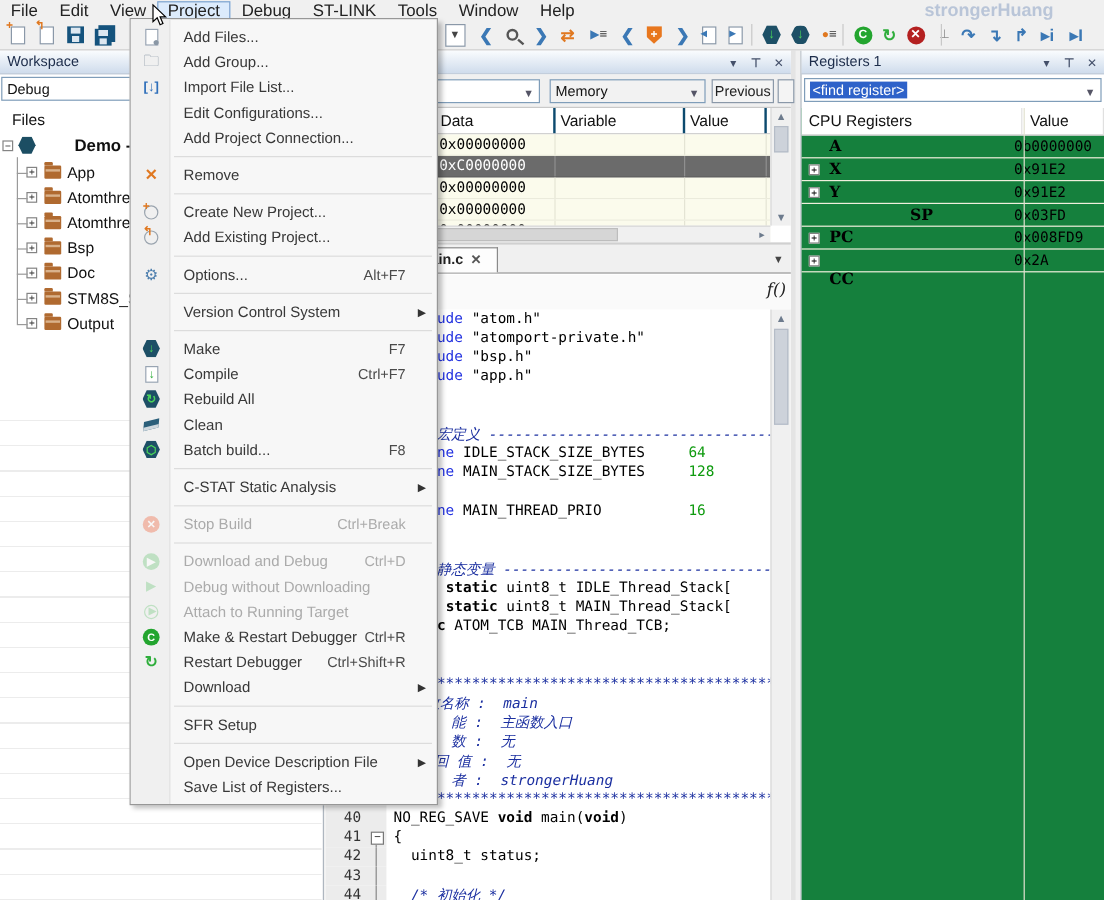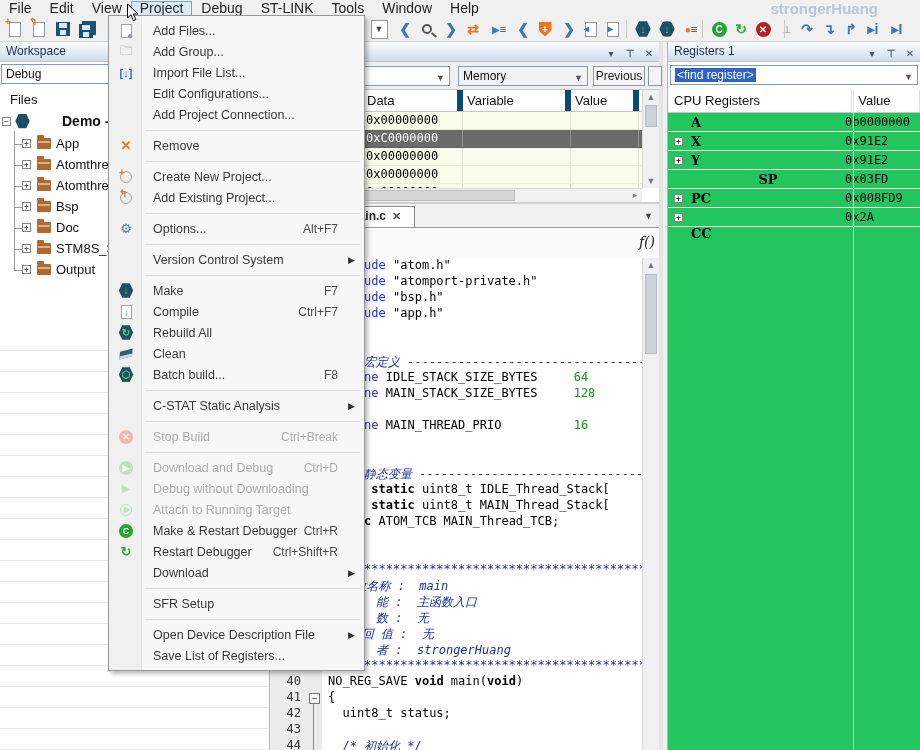--- a/index.html
+++ b/index.html
@@ -61,21 +61,21 @@
   
   .center-col { position:absolute; left:271px; top:42px; width:392px; bottom:0; background:#f0f0f0; border-right:4px solid #e4e4e4; }
   .mem-panel { position:absolute; left:0; top:0; width:388px; height:160px; background:#fff; }
   .mem-controls { position:absolute; left:0; top:20px; height:28px; right:0; background:#f0f0f0; border-bottom:1px solid #c9c9c9; }
   .mem-goto { position:absolute; left:4px; top:4px; width:175px; }
   .mem-goto .val { display:inline-block; padding-left:64px; font-family:"DejaVu Sans Mono",monospace; font-size:12px; }
   .mem-zone { position:absolute; left:187px; top:4px; width:130px; background:#f2f2f2; }
   .mem-prev { position:absolute; left:322px; top:4px; width:52px; height:20px; line-height:18px; }
   .mem-next { position:absolute; left:377px; top:4px; width:14px; height:20px; }
   .grid-head { display:flex; background:#fff; border-bottom:1px solid #c6c6c6; font-size:13px; color:#111; }
-  .grid-head .hc { padding:2px 4px; border-right:6px solid #0c4a6e; height:21px; line-height:17px; }
+  .grid-head .hc { padding:2px 4px; border-right:2px solid #0c4a6e; height:21px; line-height:17px; }
   .mem-grid { position:absolute; left:0; top:48px; right:17px; bottom:0; background:#fff; overflow:hidden; }
   .mrow { display:flex; height:18px; background:#fbfbec; border-bottom:1px solid #ebebdc; font-family:"DejaVu Sans Mono",monospace; font-size:12px; color:#000; }
   .mrow .mc { padding:1px 3px; border-right:1px solid #e4e4d4; overflow:hidden; white-space:nowrap; }
   .mrow.sel { background:#6b6b6b; color:#fff; border-bottom-color:#5e5e5e; }
   .mrow.sel .mc { border-right-color:#8f8f8f; }
   .vscroll { position:absolute; right:0; width:17px; background:#f0f0f0; border-left:1px solid #d8d8d8; font-size:9px; color:#6d7b8d; text-align:center; }
   .vthumb { position:absolute; left:2px; right:2px; background:#cdd2da; border:1px solid #b5bcc7; }
   .sarr { position:absolute; left:0; right:0; height:14px; line-height:14px; }
   .mem-hscroll { position:absolute; left:0; right:17px; bottom:0; height:14px; background:#f0f0f0; border-top:1px solid #d8d8d8; font-size:9px; color:#6d7b8d; }
   .hthumb { position:absolute; top:1px; bottom:1px; left:14px; width:230px; background:#d6d6d6; border:1px solid #bdbdbd; }
@@ -101,21 +101,21 @@
   .cm { color:#1b2fa0; font-style:italic; }
   .nm { color:#0f9b0f; }
   .bd { font-weight:bold; color:#000; }
   .pl { color:#000; }
   .ed-vscroll { top:54px; bottom:0; }
 
   
   .right-panel { position:absolute; left:667px; top:42px; right:0; bottom:0; background:#fff; border-left:1px solid #aeb6bf; }
   .find-combo { margin:3px 2px; }
   .find-sel { background:#2e62c9; color:#fff; font-size:12px; padding:0 2px; }
-  .reg-grid { position:absolute; left:0; top:48px; right:0; bottom:0; background:#22c55e; }
+  .reg-grid { position:absolute; left:0; top:48px; right:0; bottom:0; background:#15803d; }
   .reg-head { display:flex; background:#fff; border-bottom:1px solid #c6c6c6; font-size:13px; color:#111; }
   .reg-head .hc { padding:2px 6px; height:22px; line-height:18px; border-right:1px solid #e0e0e0; }
   .rrow { display:flex; height:19px; border-bottom:1px solid #efefdd; align-items:center; }
   .rrow .rexp { width:9px; height:9px; margin-left:6px; border:1px solid #848484; background:#fff; font-size:8px; line-height:7px; text-align:center; font-family:"DejaVu Sans Mono",monospace; flex:none; }
   .rrow .rexp.none { border:none; background:transparent; }
   .rname { font-family:"DejaVu Serif",serif; font-weight:bold; font-size:13px; padding-left:8px; }
   .rval { font-family:"DejaVu Sans Mono",monospace; font-size:12px; }
   .reg-colsep { position:absolute; top:0; bottom:0; left:185px; width:1px; background:#e2e2d0; }
 
   

